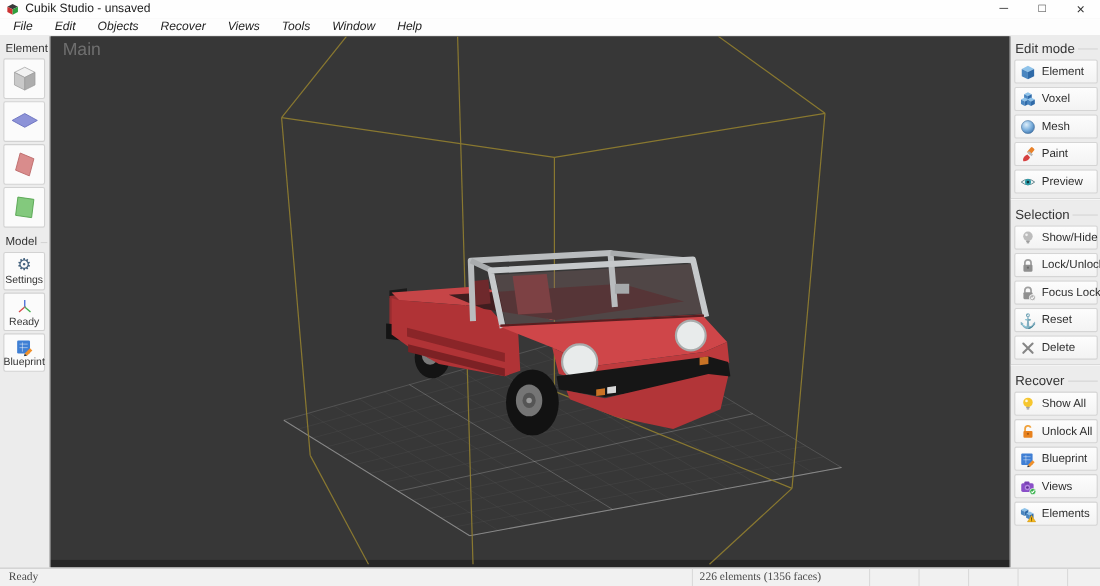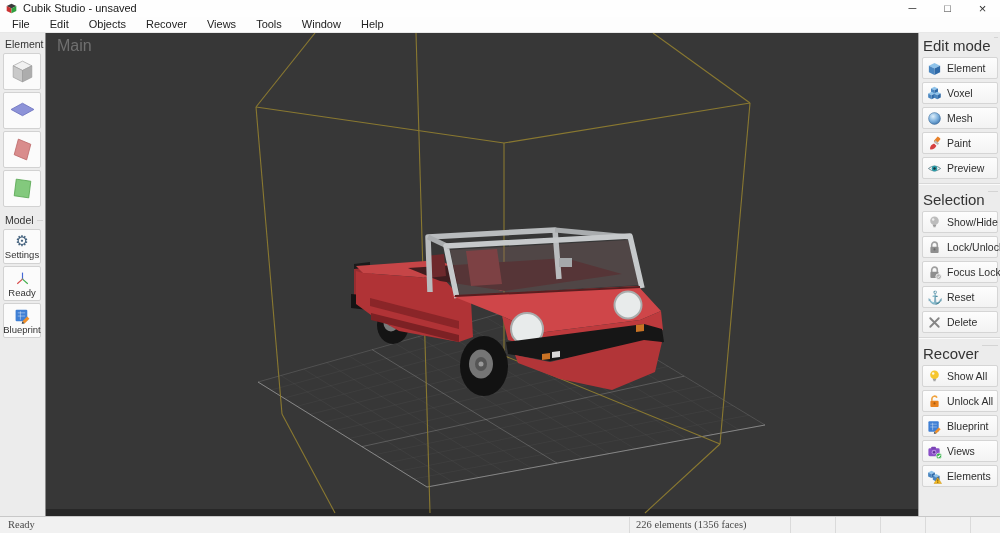--- a/index.html
+++ b/index.html
@@ -8,41 +8,41 @@
 
   
   .titlebar{position:absolute;left:0;top:0;width:100%;height:17px;background:#fefefe;display:flex;align-items:center;}
   .title-icon{width:11px;height:11px;margin:0 6px;flex:none;}
   .title-icon svg{width:11px;height:11px;display:block;}
   .title-text{font-size:11px;color:#1a1a1a;line-height:17px;}
   .win-controls{position:absolute;right:0;top:0;height:17px;display:flex;}
   .win-btn{width:35px;text-align:center;font-size:11px;color:#333;line-height:17px;cursor:default;}
 
   
-  .menubar{position:absolute;left:0;top:17px;width:100%;height:16px;background:#fdfdfd;display:flex;padding-left:2px;box-sizing:border-box;border-bottom:1px solid #e8e8e8;}
+  .menubar{position:absolute;left:0;top:17px;width:100%;height:16px;background:#fdfdfd;display:flex;padding-left:2px;box-sizing:border-box;border-bottom:1px solid #e8e8e8;font-style:italic;}
   .menu-item{padding:0 10px;font-size:11px;color:#222;line-height:15px;}
 
   
   .left-panel{position:absolute;left:0;top:33px;width:46px;height:483px;background:#ececec;border-right:1px solid #8a8a8a;box-sizing:border-box;}
   .lp-hdr{font-size:10.5px;color:#333;padding:5px 2px 3px 5px;display:flex;align-items:center;gap:3px;}
   .lp-hdr::after{content:"";flex:1;height:1px;background:#d4d4d4;}
   .tool-btn{width:38px;height:37px;margin:0 0 2px 3px;background:#fbfbfb;border:1px solid #d2d2d2;border-radius:2px;display:flex;align-items:center;justify-content:center;box-sizing:border-box;}
   .tool-btn svg{width:27px;height:27px;display:block;}
   .model-btn{width:38px;height:35px;margin:0 0 2px 3px;background:#fbfbfb;border:1px solid #d2d2d2;border-radius:2px;display:flex;flex-direction:column;align-items:center;justify-content:center;box-sizing:border-box;font-size:9.5px;color:#333;}
   .model-btn svg{width:17px;height:17px;display:block;}
   .model-btn .uni{font-size:15px;line-height:16px;color:#44627e;}
 
   
   .viewport{position:absolute;left:46px;top:33px;width:872px;height:483px;background:#373737;overflow:hidden;}
   .vp-label{position:absolute;left:11px;top:4px;font-size:16px;color:#6f6f6f;z-index:2;}
   svg.scene{position:absolute;left:0;top:0;width:872px;height:483px;display:block;}
 
   
   .right-panel{position:absolute;right:0;top:33px;width:82px;height:483px;background:#ececec;border-left:1px solid #a8a8a8;box-sizing:border-box;}
-  .rp-hdr{font-size:15px;color:#333;padding:4px 2px 3px 4px;display:flex;align-items:flex-start;gap:3px;}
+  .rp-hdr{font-size:12px;color:#333;padding:4px 2px 3px 4px;display:flex;align-items:center;gap:3px;}
   .rp-hdr::after{content:"";flex:1;height:1px;background:#d4d4d4;}
   .rp-btn{width:76px;height:22px;margin:0 0 3px 3px;background:linear-gradient(#fdfdfd,#f3f3f3);border:1px solid #d5d5d5;border-radius:2px;display:flex;align-items:center;gap:5px;padding-left:4px;box-sizing:border-box;font-size:10.5px;color:#2e2e2e;white-space:nowrap;}
   .rp-btn svg{width:15px;height:15px;flex:none;display:block;}
   .rp-btn .uni{font-size:13px;width:15px;text-align:center;flex:none;line-height:15px;}
   .rp-sep{height:1px;background:#d8d8d8;border-bottom:1px solid #fafafa;margin:4px 0 2px;}
 
   
   .statusbar{position:absolute;left:0;bottom:0;width:100%;height:17px;background:#f1f1f1;border-top:1px solid #c8c8c8;font-size:10.5px;color:#4a4a4a;box-sizing:border-box;font-family:Liberation Serif, serif;}
   .sb-ready{position:absolute;left:8px;top:2px;}
   .sb-cell{position:absolute;top:0;height:16px;border-left:1px solid #dadada;box-sizing:border-box;padding:2px 0 0 6px;overflow:hidden;white-space:nowrap;margin-left:16px;}

